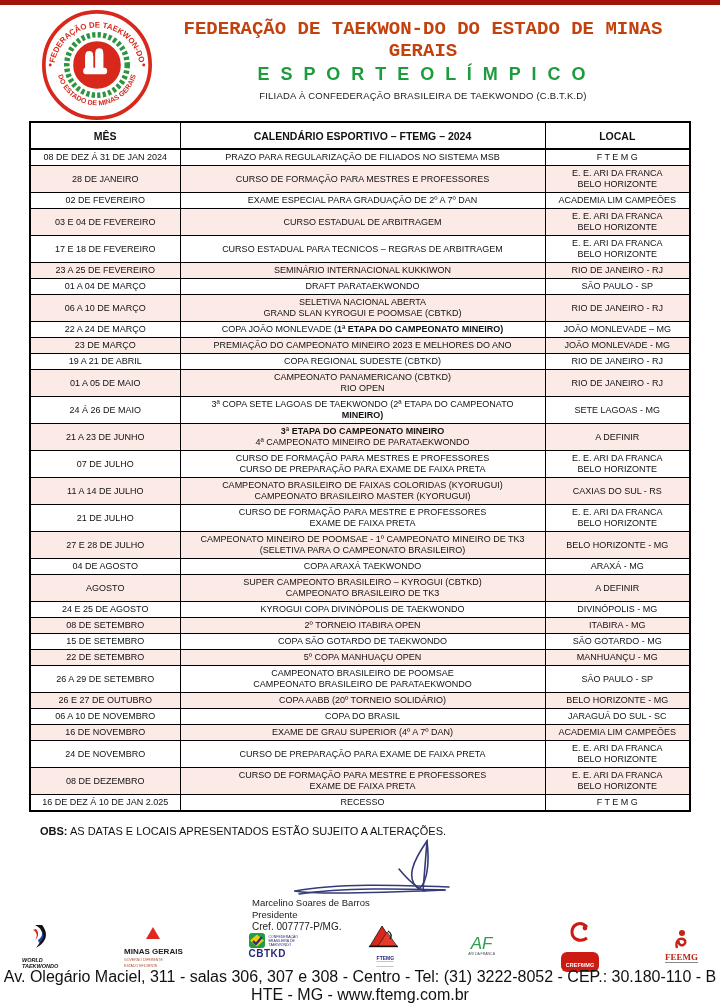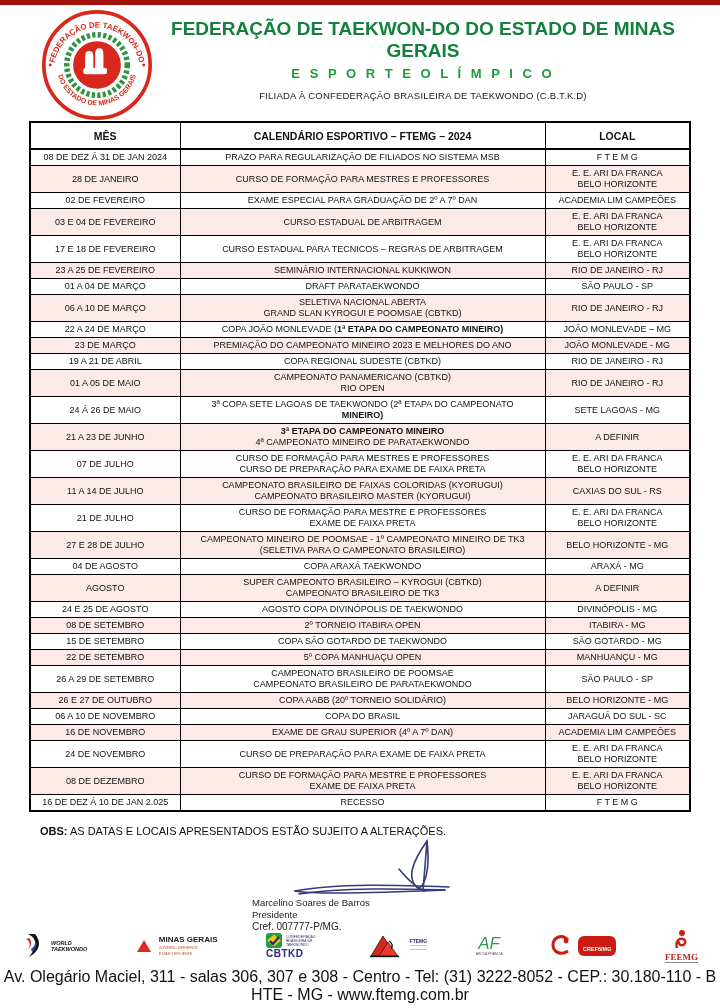--- a/index.html
+++ b/index.html
@@ -5,22 +5,22 @@
   * { margin:0; padding:0; box-sizing:border-box; }
   html,body { width:720px; background:#ffffff; font-family:"Liberation Sans", sans-serif; }
   body { height:1008px; overflow:hidden; position:relative; }
 
   .top-strip { height:5px; width:100%; background:#a31309; }
 
   
   .doc-header { display:flex; align-items:flex-start; padding:5px 28px 0 42px; height:112px; }
   .badge-wrap { flex:0 0 112px; }
   .head-text { flex:1; text-align:center; padding-top:8px; }
-  .head-title { color:#15803d; font-weight:bold; font-size:19px; letter-spacing:0px; line-height:22px; }
-  .head-subtitle { color:#1d9c3d; font-weight:bold; font-size:13px; letter-spacing:3px; line-height:24px; }
+  .head-title { color:#c2410c; font-weight:bold; font-size:19px; letter-spacing:0px; line-height:22px;font-family:Liberation Mono, monospace; }
+  .head-subtitle { color:#1d9c3d; font-weight:bold; font-size:18px; letter-spacing:3px; line-height:24px; }
   .head-affiliation { color:#1a1a1a; font-size:9.5px; margin-top:4px; letter-spacing:0.2px; }
 
   
   .cal-table { width:660px; margin:4px auto 0 auto; border-collapse:collapse; border:2px solid #000; table-layout:fixed; }
   .cal-table th, .cal-table td { border:1px solid #000; text-align:center; vertical-align:middle; color:#111; }
   .cal-table th { font-size:10.5px; font-weight:bold; height:27px; border-bottom:2px solid #000; }
   .cal-table td { font-size:9px; line-height:11px; padding:2px 4px; }
   .c-date  { width:150px; }
   .c-event { width:365px; }
   .c-local { width:145px; }
@@ -33,21 +33,21 @@
   
   .sig-block { width:260px; margin:2px auto 0 auto; transform:translateX(22px); }
   .sig-svg { display:block; margin:0 auto -4px auto; }
   .sig-name { font-size:9.5px; color:#222; line-height:12px; }
   .sig-role { font-size:9.5px; color:#222; line-height:12px; }
   .sig-cref { font-size:10px; color:#222; line-height:12px; }
 
   
   .footer { position:absolute; left:0; bottom:4px; width:100%; }
   .logo-row { display:flex; justify-content:space-between; align-items:center; padding:0 22px; height:40px; }
-  .logo-item { display:flex; align-items:center; gap:7px; }
+  .logo-item { display:flex; align-items:center; gap:7px;flex-direction:column; }
   .wt-text { font-size:5.5px; font-weight:bold; font-style:italic; color:#111; line-height:6px; }
   .mg-stack { text-align:left; }
   .mg-title { font-size:8px; font-weight:bold; color:#222; line-height:8px; }
   .mg-sub { font-size:3.5px; color:#b05030; line-height:4px; margin-top:2px; }
   .cb-stack { }
   .cb-title { font-size:10px; font-weight:bold; color:#2a2a7a; line-height:10px; letter-spacing:0.5px; }
   .cb-tiny { font-size:3.5px; color:#2a2a7a; line-height:4px; }
   .ft-tiny { font-size:4px; color:#333; line-height:4.5px; text-align:left; }
   .af-stack { text-align:center; }
   .af-title { font-size:17px; font-weight:normal; font-style:italic; color:#2f9e4f; line-height:16px; }
@@ -297,21 +297,21 @@
           <div>SUPER CAMPEONTO BRASILEIRO – KYROGUI (CBTKD)</div>
           <div>CAMPEONATO BRASILEIRO DE TK3</div>
         </td>
         <td class="c-local">
           <div>A DEFINIR</div>
         </td>
       </tr>
       <tr>
         <td class="c-date">24 E 25 DE AGOSTO</td>
         <td class="c-event">
-          <div>AGOSTO COPA DIVINÓPOLIS DE TAEKWONDO</div>
+          <div>KYROGUI COPA DIVINÓPOLIS DE TAEKWONDO</div>
         </td>
         <td class="c-local">
           <div>DIVINÓPOLIS - MG</div>
         </td>
       </tr>
       <tr class="shaded">
         <td class="c-date">08 DE SETEMBRO</td>
         <td class="c-event">
           <div>2º TORNEIO ITABIRA OPEN</div>
         </td>

